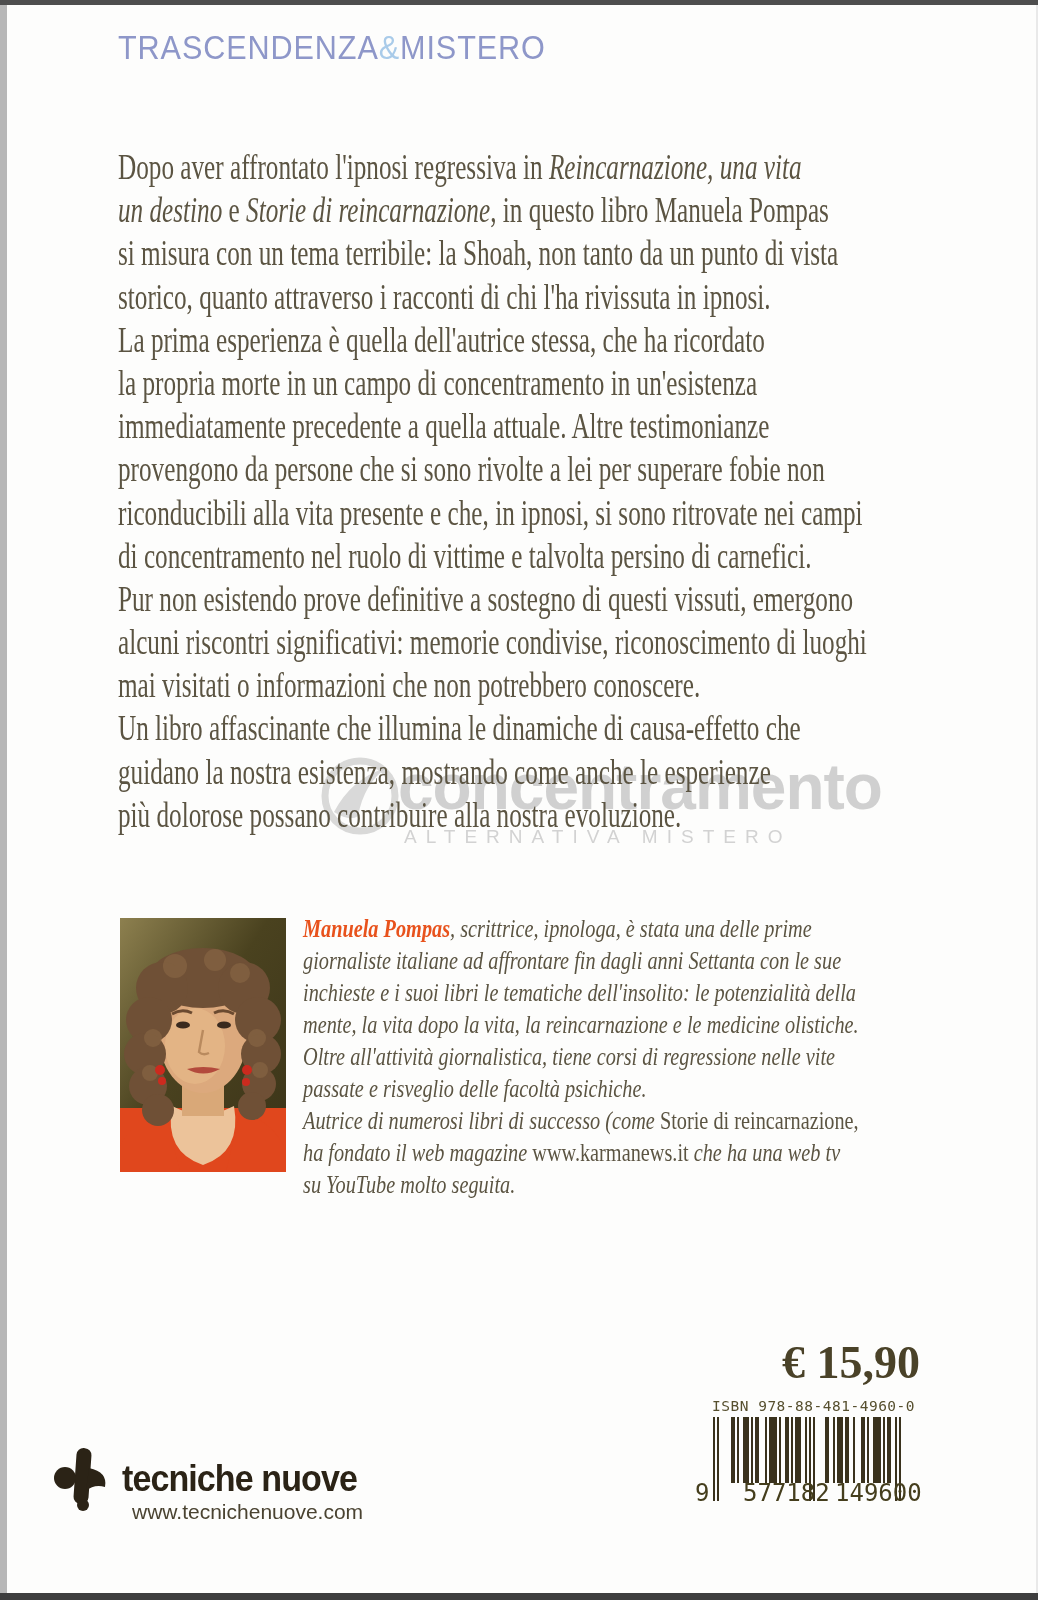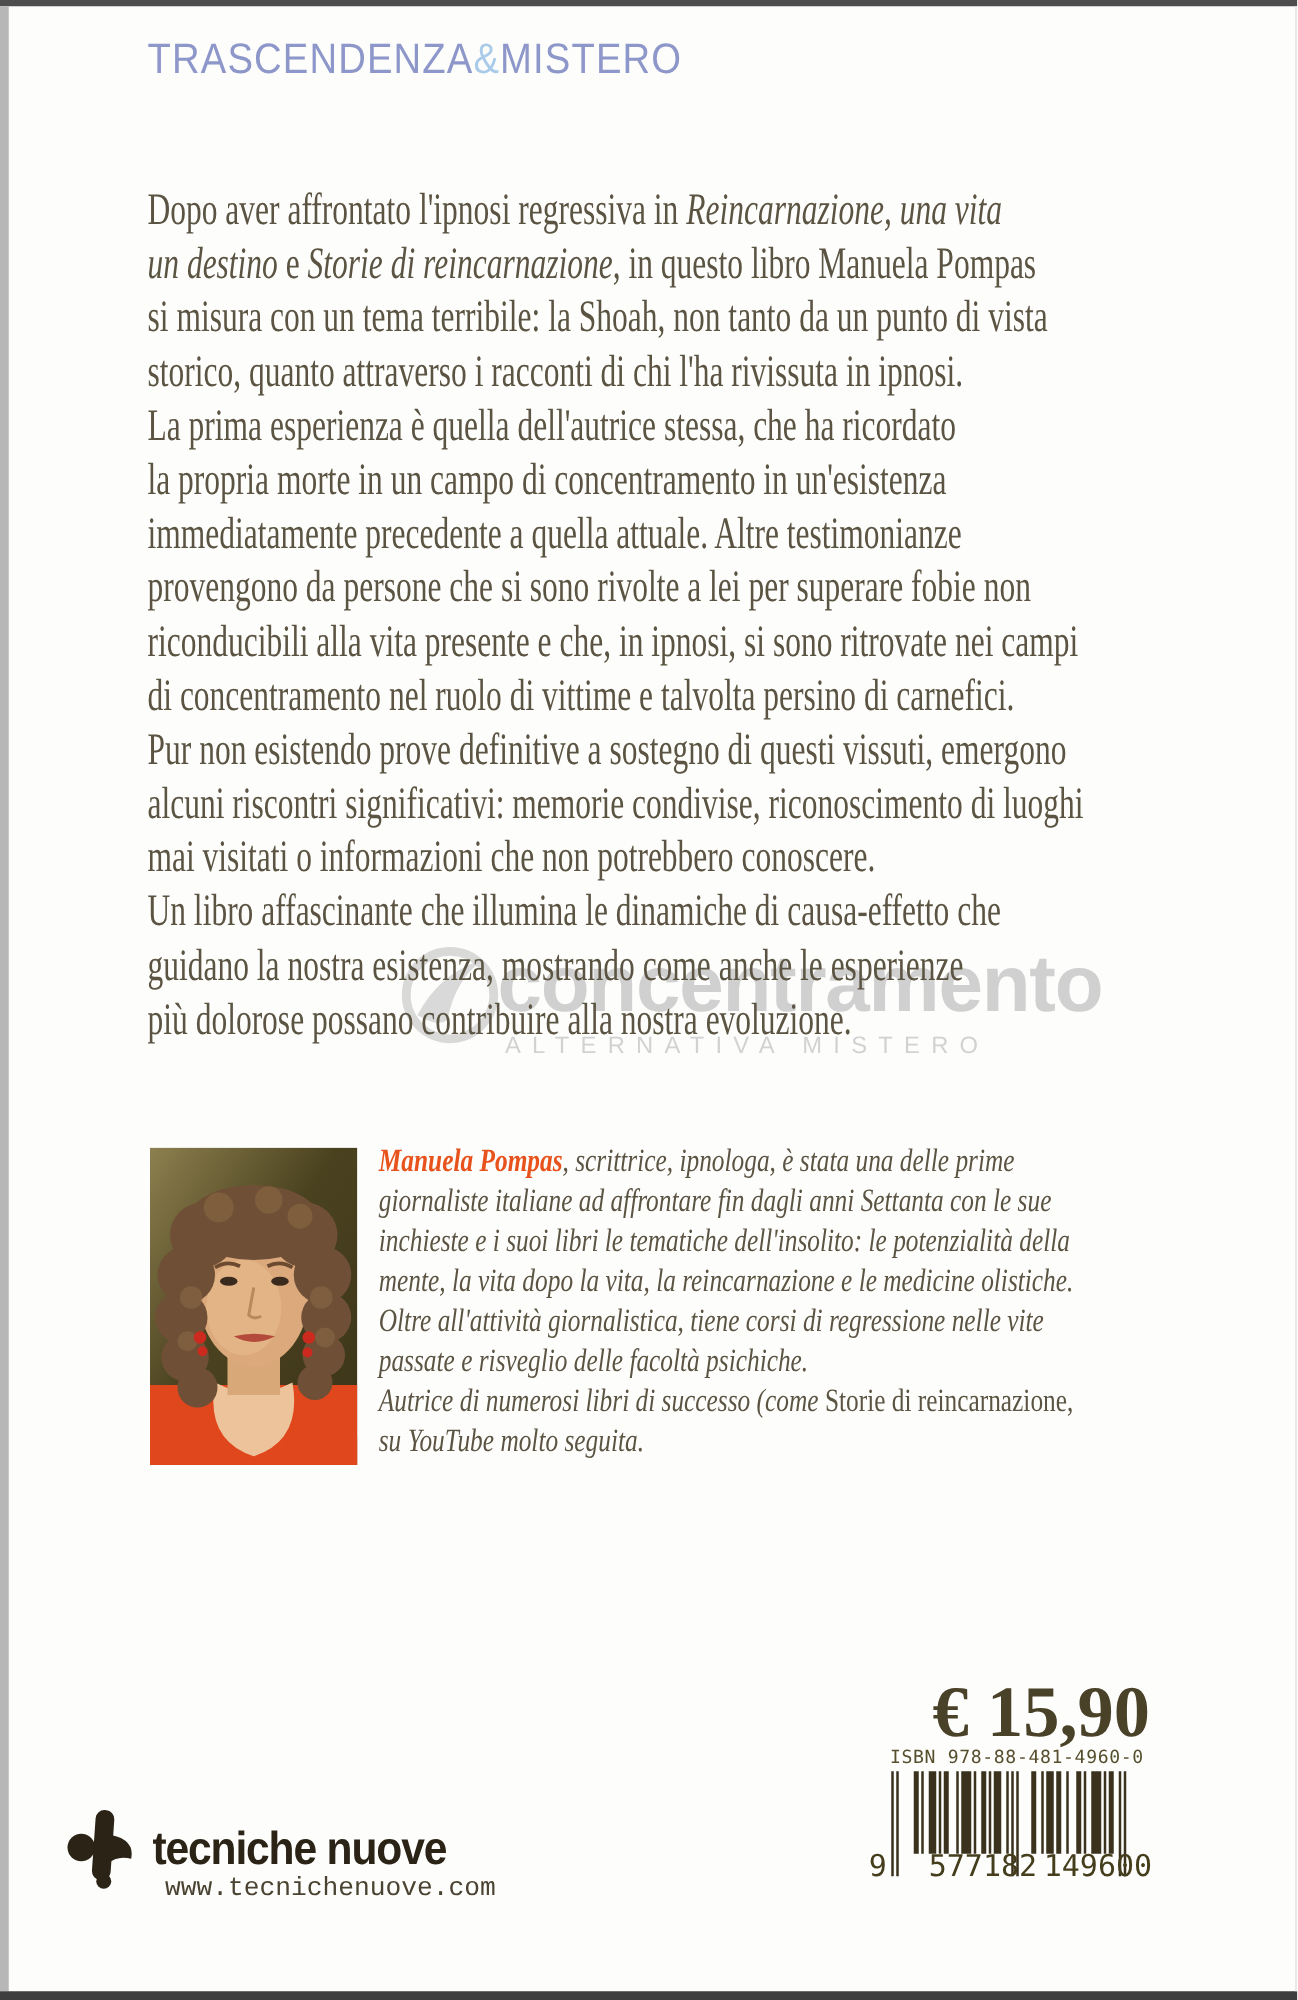--- a/index.html
+++ b/index.html
@@ -49,21 +49,21 @@
   .author-photo{position:absolute;left:120px;top:918px;width:166px;height:254px;overflow:hidden;}
 
   
   .bio{position:absolute;left:303px;top:914px;z-index:2;}
   .bio .text-line{height:32px;white-space:nowrap;font-size:26px;color:var(--body-text,#5b5442);font-style:italic;}
   .bio .cond{transform:scaleX(.78);}
 
   
   .price{
     position:absolute;left:700px;top:1336px;width:220px;text-align:right;
-    font-family:"Liberation Serif",serif;font-weight:bold;font-size:58px;
+    font-family:"Liberation Serif",serif;font-weight:bold;font-size:46px;
     color:var(--price-ink,#4a4228);white-space:nowrap;
   }
   .isbn-label{
     position:absolute;left:712px;top:1398px;width:210px;
     font-family:"DejaVu Sans Mono",monospace;font-size:14.5px;letter-spacing:.5px;
     color:#564f2e;white-space:nowrap;
   }
   .barcode{position:absolute;left:713px;top:1417px;width:200px;height:102px;}
   .bars{display:flex;align-items:flex-start;height:84px;}
   .bar{background:var(--barcode-ink,#3a321d);}
@@ -78,21 +78,21 @@
   
   .publisher{position:absolute;left:52px;top:1446px;display:flex;align-items:flex-start;}
   .pub-mark{flex:0 0 auto;}
   .pub-textcol{margin-left:10px;padding-top:14px;}
   .pub-name{
     font-family:"Liberation Sans",sans-serif;font-weight:bold;font-size:37px;line-height:1;
     color:var(--logo-ink,#2b2316);letter-spacing:-1px;white-space:nowrap;
     transform:scaleX(.92);transform-origin:left top;
   }
   .pub-url{
-    font-family:Liberation Mono, monospace;font-size:21px;color:#4a4331;
+    font-family:Liberation Sans, sans-serif;font-size:21px;color:#4a4331;
     margin-top:3px;margin-left:10px;white-space:nowrap;
   }
 </style>
 </head>
 <body>
 
 <div class="page" style="--header-blue: #8e97c9; --header-amp-blue: #a9cbe9; --body-text: #5b5442; --author-orange: #e8521c; --price-ink: #4a4228; --barcode-ink: #3a321d; --logo-ink: #2b2316; --watermark-gray: #c6c6c6;">
   <div class="edge-top"></div>
   <div class="edge-left"></div>
   <div class="edge-bottom"></div>
@@ -187,20 +187,21 @@
   </div>
 
   <div id="bio" class="bio">
       <div class="text-line"><span class="cond"><span class="author">Manuela Pompas</span><span>, scrittrice, ipnologa, è stata una delle prime</span></span></div>
       <div class="text-line"><span class="cond"><span>giornaliste italiane ad affrontare fin dagli anni Settanta con le sue</span></span></div>
       <div class="text-line"><span class="cond"><span>inchieste e i suoi libri le tematiche dell'insolito: le potenzialità della</span></span></div>
       <div class="text-line"><span class="cond"><span>mente, la vita dopo la vita, la reincarnazione e le medicine olistiche.</span></span></div>
       <div class="text-line"><span class="cond"><span>Oltre all'attività giornalistica, tiene corsi di regressione nelle vite</span></span></div>
       <div class="text-line"><span class="cond"><span>passate e risveglio delle facoltà psichiche.</span></span></div>
       <div class="text-line"><span class="cond"><span>Autrice di numerosi libri di successo (come </span><span class="roman">Storie di reincarnazione,</span></span></div>
+      <div class="text-line"><span class="cond"><span>ha fondato il web magazine </span><span class="roman">www.karmanews.it</span><span> che ha una web tv</span></span></div>
       <div class="text-line"><span class="cond"><span>su YouTube molto seguita.</span></span></div>
     </div>
 
   <div class="price">€ 15,90</div>
   <div class="isbn-label">ISBN 978-88-481-4960-0</div>
 
   <div class="barcode">
     <div id="bars" class="bars">
         <div class="bar" style="width: 2px; margin-right: 2px; height: 84px;"></div>
         <div class="bar" style="width: 2px; margin-right: 12px; height: 84px;"></div>

